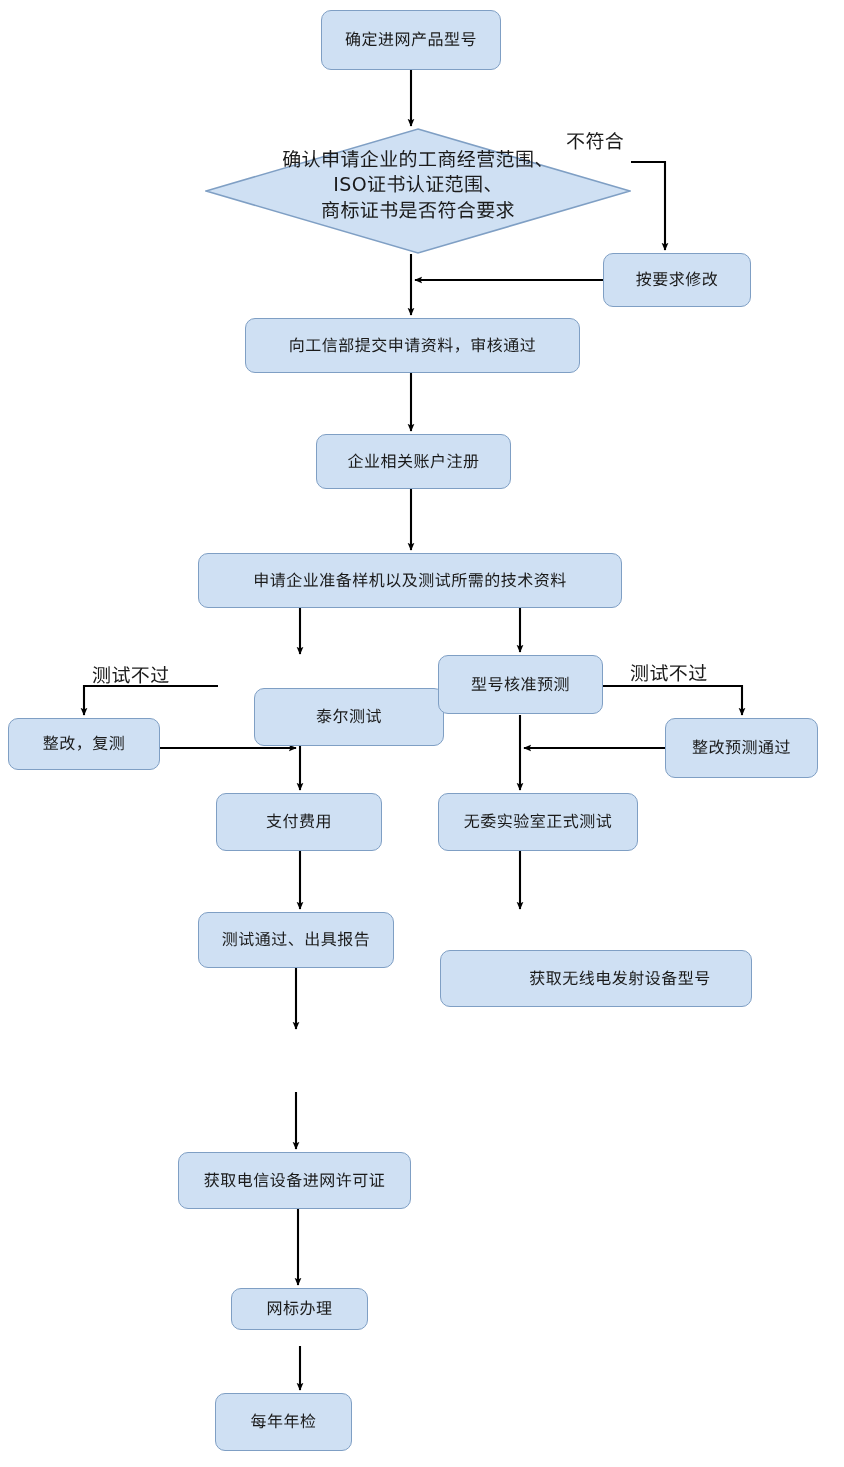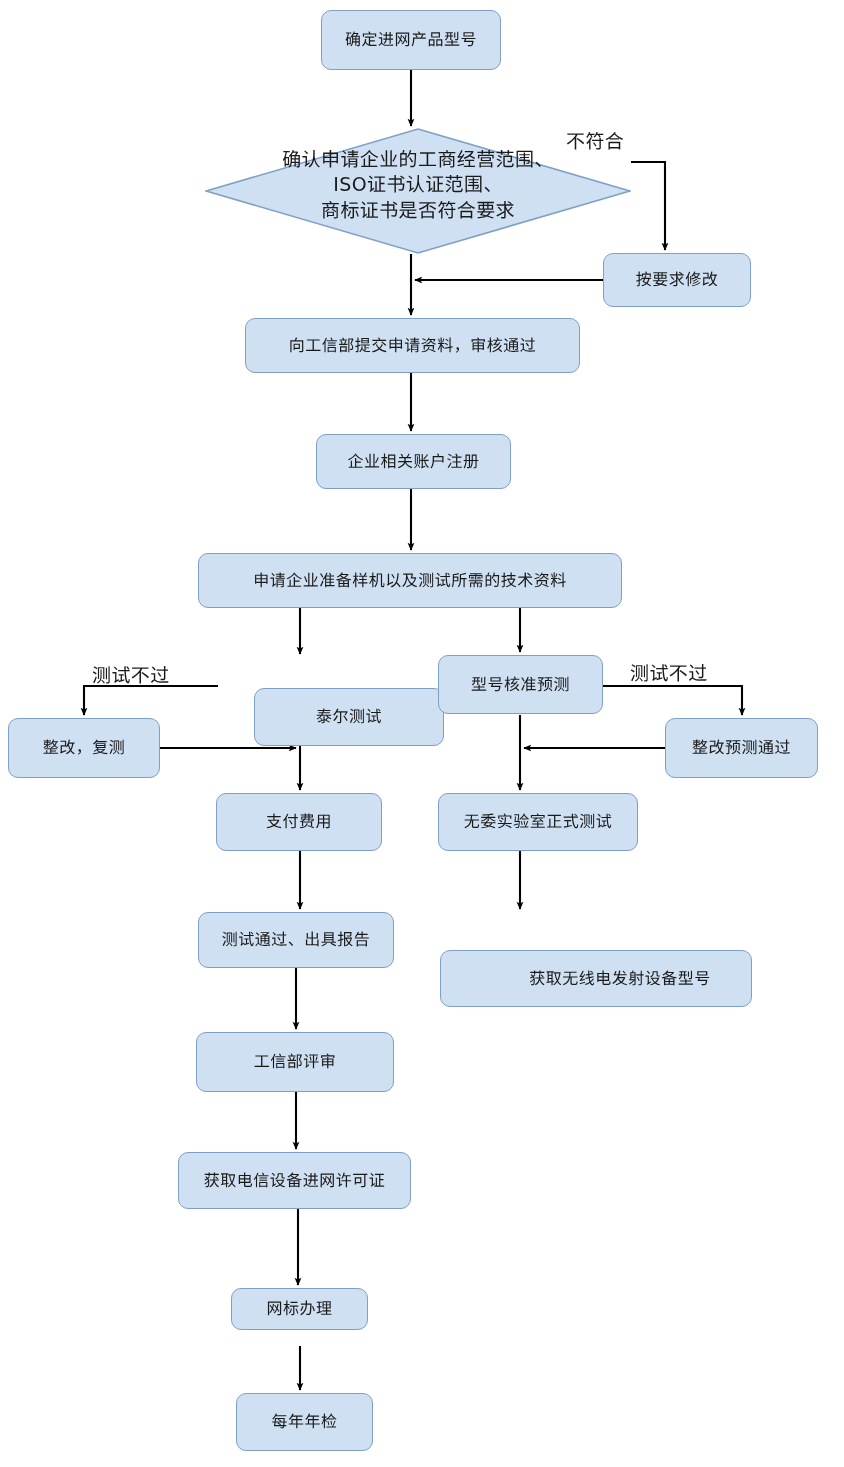--- a/index.html
+++ b/index.html
@@ -161,45 +161,42 @@
   </div>
 
   <div class="node" style="left:198px; top:553px; width:424px; height:55px;">
     <span class="node-label">申请企业准备样机以及测试所需的技术资料</span>
   </div>
 
   <div class="node" style="left:218px; top:688px; width:190px; height:58px;margin-left:36px;">
     <span class="node-label">泰尔测试</span>
   </div>
 
-  <div class="node" style="left:8px; top:718px; width:152px; height:60px;">
+  <div class="node" style="left:8px; top:718px; width:152px; height:52px;">
     <span class="node-label">整改，复测</span>
   </div>
 
   <div class="node" style="left:216px; top:793px; width:166px; height:58px;">
     <span class="node-label">支付费用</span>
   </div>
 
   <div class="node" style="left:198px; top:912px; width:196px; height:56px;">
     <span class="node-label">测试通过、出具报告</span>
   </div>
 
-  <div class="node" style="left:196px; top:1032px; width:198px; height:60px;">
-    <span class="node-label">工信部评审</span>
-  </div>
 
   <div class="node" style="left:178px; top:1152px; width:233px; height:57px;">
     <span class="node-label">获取电信设备进网许可证</span>
   </div>
 
   <div class="node" style="left:231px; top:1288px; width:137px; height:42px;">
     <span class="node-label">网标办理</span>
   </div>
 
-  <div class="node" style="left:236px; top:1393px; width:137px; height:58px;">
+  <div class="node" style="left:215px; top:1393px; width:137px; height:58px;">
     <span class="node-label">每年年检</span>
   </div>
 
   <div class="node" style="left:438px; top:655px; width:165px; height:59px;">
     <span class="node-label">型号核准预测</span>
   </div>
 
   <div class="node" style="left:665px; top:718px; width:153px; height:60px;">
     <span class="node-label">整改预测通过</span>
   </div>

